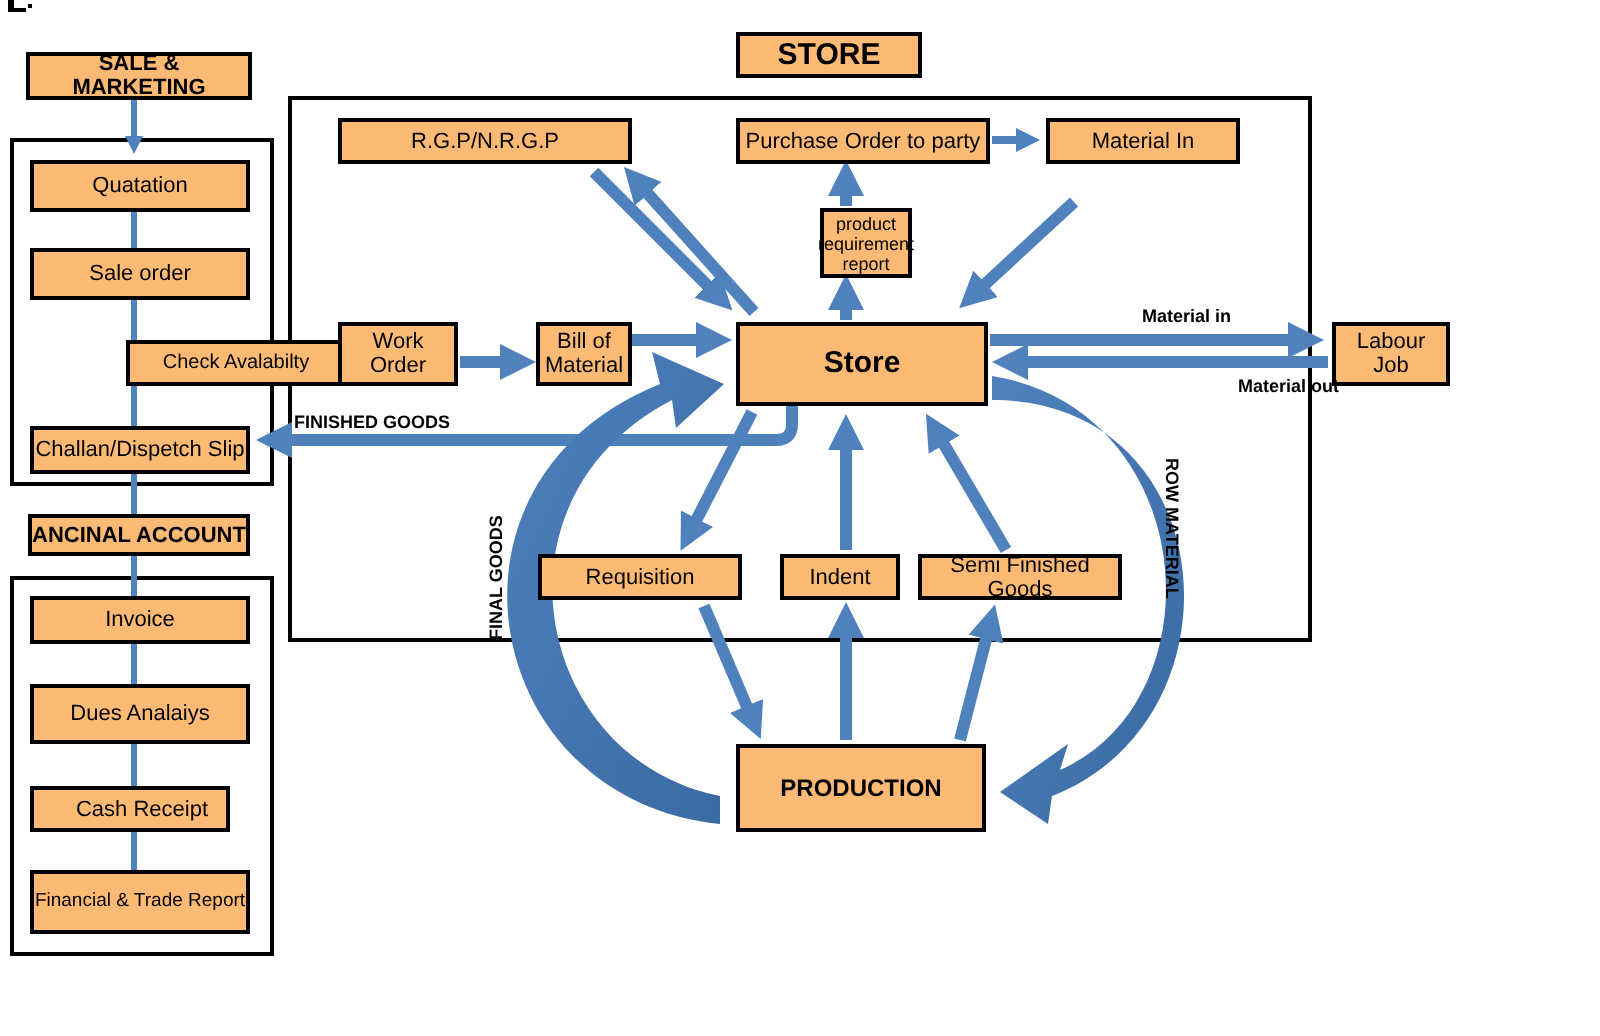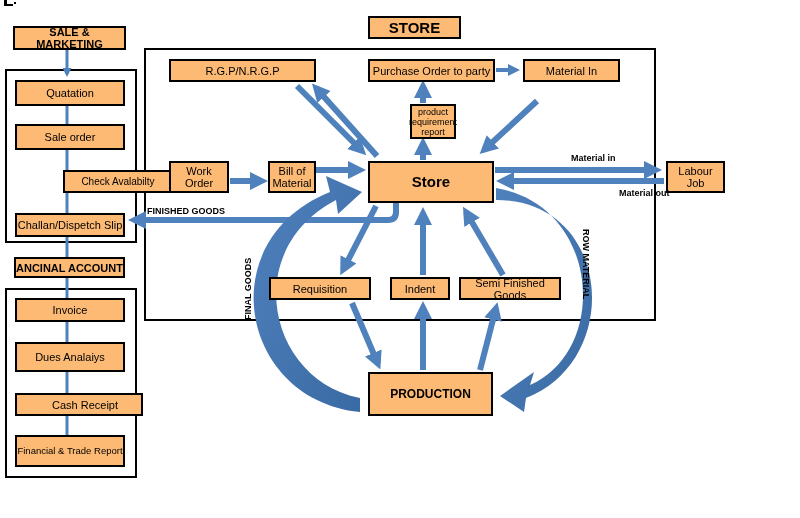--- a/index.html
+++ b/index.html
@@ -94,21 +94,21 @@
 
 <div class="box hdr" style="left:13px;top:26px;width:113px;height:24px;">SALE  &amp; MARKETING</div>
 <div class="box" style="left:15px;top:80px;width:110px;height:26px;">Quatation</div>
 <div class="box" style="left:15px;top:124px;width:110px;height:26px;">Sale order</div>
 <div class="box" style="left:15px;top:170px;width:110px;height:23px;font-size:10px;margin-left:48px;">Check Avalabilty</div>
 <div class="box" style="left:15px;top:213px;width:110px;height:24px;">Challan/Dispetch Slip</div>
 
 <div class="box hdr" style="left:14px;top:257px;width:111px;height:21px;">ANCINAL ACCOUNT</div>
 <div class="box" style="left:15px;top:298px;width:110px;height:24px;">Invoice</div>
 <div class="box" style="left:15px;top:342px;width:110px;height:30px;">Dues Analaiys</div>
-<div class="box" style="left:15px;top:393px;width:128px;height:23px;padding-left:12px;">Cash Receipt</div>
+<div class="box" style="left:15px;top:393px;width:100px;height:23px;padding-left:12px;">Cash Receipt</div>
 <div class="box" style="left:15px;top:435px;width:110px;height:32px;font-size:9.5px;">Financial &amp; Trade Report</div>
 
 <div class="box" style="left:368px;top:16px;width:93px;height:23px;font-weight:bold;font-size:15px;">STORE</div>
 <div class="box" style="left:169px;top:59px;width:147px;height:23px;">R.G.P/N.R.G.P</div>
 <div class="box" style="left:368px;top:59px;width:127px;height:23px;">Purchase Order to party</div>
 <div class="box" style="left:523px;top:59px;width:97px;height:23px;">Material In</div>
 <div class="box" style="left:390px;top:104px;width:46px;height:35px;font-size:9px;line-height:10px;padding:0 4px;margin-left:20px;">product requirement report</div>
 <div class="box" style="left:169px;top:161px;width:60px;height:32px;">Work Order</div>
 <div class="box" style="left:268px;top:161px;width:48px;height:32px;">Bill of Material</div>
 <div class="box" style="left:368px;top:161px;width:126px;height:42px;font-weight:bold;font-size:15px;">Store</div>

